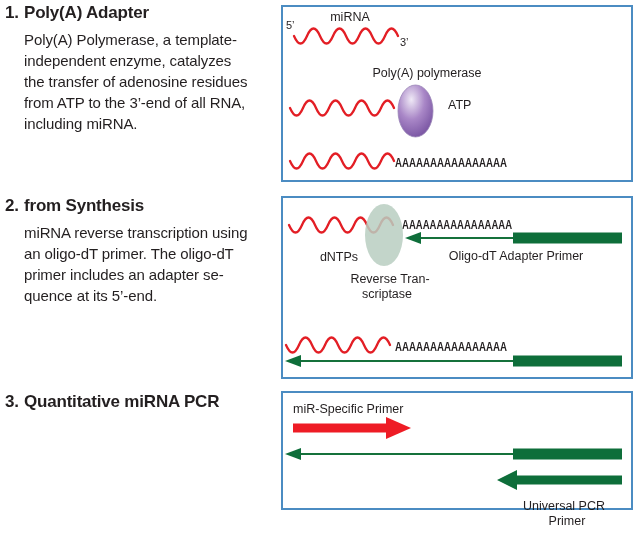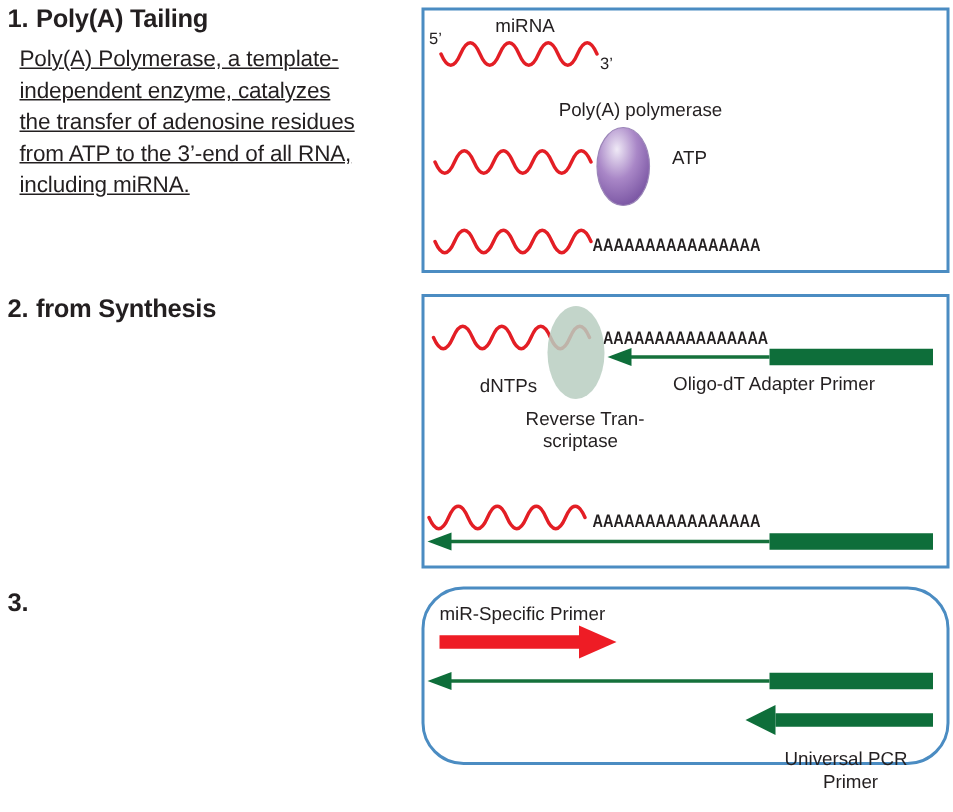--- a/index.html
+++ b/index.html
@@ -4,22 +4,22 @@
 <style>
   html,body{margin:0;padding:0;background:#ffffff;}
   .canvas{
     position:relative;width:635px;height:541px;background:#ffffff;
     font-family:"Liberation Sans",sans-serif;color:#231f20;overflow:hidden;
   }
   .section{position:absolute;left:5px;width:270px;}
   .section .heading{display:flex;font-weight:bold;font-size:17px;line-height:20px;letter-spacing:-0.2px;}
   .section .heading .num{width:19px;flex:0 0 19px;}
   .section .body{
-    margin-left:8px;margin-top:6px;font-size:15px;line-height:21px;
-    white-space:pre-line;letter-spacing:-0.1px;width:250px;text-decoration:underline;
+    margin-left:19px;margin-top:6px;font-size:15px;line-height:21px;
+    white-space:pre-line;letter-spacing:-0.1px;width:250px;
   }
   .panel{
     position:absolute;left:281px;width:352px;box-sizing:border-box;
     border:2px solid #4b8cc2;background:#ffffff;
   }
   .panel svg{display:block;}
   svg text{font-family:"Liberation Sans",sans-serif;fill:#231f20;}
   .lbl{font-size:12.5px;}
   .prime{font-size:11px;}
   .tail{font-size:12px;font-weight:600;}
@@ -29,39 +29,44 @@
   .rfill{fill:#ee1c25;}
 </style>
 </head>
 <body>
 
 <div class="canvas">
 
   <div class="section" style="top:3px;">
     <div class="heading">
       <span class="num">1.</span>
-      <span>Poly(A) Tailing</span>
+      <span>Poly(A) Adapter</span>
     </div>
     <div class="body">Poly(A) Polymerase, a template-
 independent enzyme, catalyzes
 the transfer of adenosine residues
 from ATP to the 3’-end of all RNA,
 including miRNA.</div>
   </div>
 
   <div class="section" style="top:196px;">
     <div class="heading">
       <span class="num">2.</span>
       <span>from Synthesis</span>
     </div>
+    <div class="body">miRNA reverse transcription using
+an oligo-dT primer. The oligo-dT
+primer includes an adapter se-
+quence at its 5’-end.</div>
   </div>
 
   <div class="section" style="top:392px;">
     <div class="heading">
       <span class="num">3.</span>
+      <span>Quantitative miRNA PCR</span>
     </div>
   </div>
 
   <div class="panel" style="top:5px;height:177px;">
     <svg width="348" height="173" viewBox="0 0 348 173">
       <defs>
         <radialGradient id="purpleGrad" cx="38%" cy="28%" r="85%">
           <stop offset="0%" stop-color="#efe9f6"></stop>
           <stop offset="45%" stop-color="#a987c7"></stop>
           <stop offset="100%" stop-color="#6d4899"></stop>
@@ -98,21 +103,21 @@
       <text x="104" y="100" text-anchor="middle" class="lbl">scriptase</text>
 
       <path class="wave" d="M3 147 q6.5 15 13 0 q6.5 -15 13 0 q6.5 15 13 0 q6.5 -15 13 0 q6.5 15 13 0 q6.5 -15 13 0 q6.5 15 13 0 q6.5 -15 13 0"></path>
       <text x="112" y="153" class="tail" textLength="112" lengthAdjust="spacingAndGlyphs">AAAAAAAAAAAAAAAA</text>
       <line x1="16" y1="163" x2="230" y2="163" class="gline"></line>
       <polygon points="2,163 18,157 18,169" class="gfill"></polygon>
       <rect x="230" y="157.5" width="109" height="11" class="gfill"></rect>
     </svg>
   </div>
 
-  <div class="panel" style="top:391px;height:119px;border-radius:28px;">
+  <div class="panel" style="top:391px;height:119px;">
     <svg width="348" height="141" viewBox="0 0 348 141">
       <text x="10" y="20" class="lbl">miR-Specific Primer</text>
       <rect x="10" y="30.5" width="93" height="9" class="rfill"></rect>
       <polygon points="103,24 103,46 128,35" class="rfill"></polygon>
 
       <line x1="16" y1="61" x2="230" y2="61" class="gline"></line>
       <polygon points="2,61 18,55 18,67" class="gfill"></polygon>
       <rect x="230" y="55.5" width="109" height="11" class="gfill"></rect>
 
       <rect x="234" y="82.5" width="105" height="9" class="gfill"></rect>

